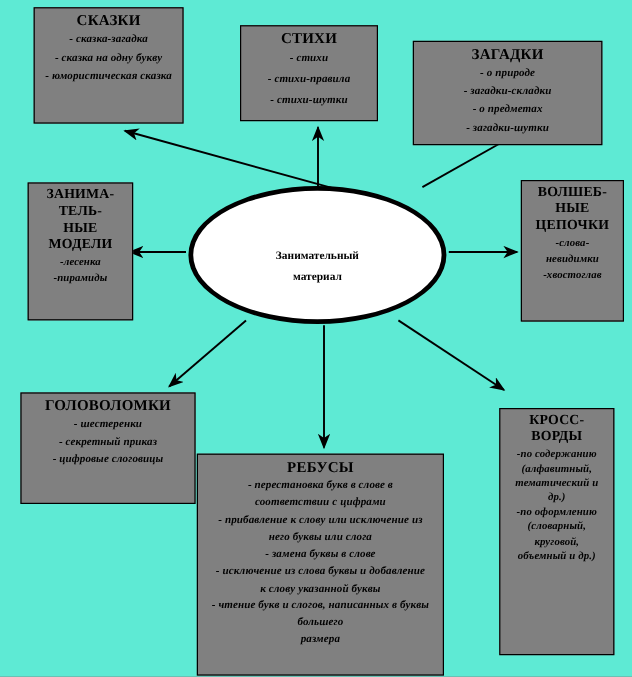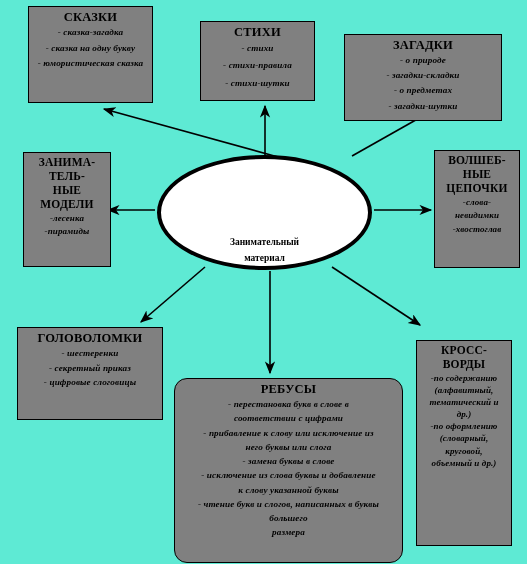--- a/index.html
+++ b/index.html
@@ -39,21 +39,21 @@
     font-style: italic;
   }
 
   
   #node-skazki      { left: 28px;  top: 6px;   width: 125px; height: 97px; }
   #node-stihi       { left: 200px; top: 21px;  width: 115px; height: 80px; }
   #node-zagadki     { left: 344px; top: 6px;   width: 158px; height: 87px; margin-top: 28px; }
   #node-modeli      { left: 23px;  top: 152px; width: 88px;  height: 115px; }
   #node-cepochki    { left: 434px; top: 150px; width: 86px;  height: 118px; }
   #node-golovolomki { left: 17px;   top: 327px; width: 146px; height: 93px; }
-  #node-rebusy      { left: 174px; top: 378px; width: 229px; height: 185px; border-radius: 13px; }
+  #node-rebusy      { left: 164px; top: 378px; width: 206px; height: 185px; }
   #node-krossvordy  { left: 416px; top: 340px; width: 96px;  height: 206px; }
 
   #node-modeli .title, #node-cepochki .title, #node-krossvordy .title {
     font-size: 11.5px;
   }
   #node-modeli .item, #node-cepochki .item, #node-krossvordy .item {
     font-size: 9px;
     line-height: 1.5;
   }
   #node-krossvordy .item { line-height: 1.35; }
@@ -68,21 +68,21 @@
     position: absolute;
     left: 157px;
     top: 155px;
     width: 215px;
     height: 115px;
     background: #ffffff;
     border: 4px solid #000;
     border-radius: 50%;
     box-sizing: border-box;
     display: flex;
-    align-items: flex-end;
+    align-items: center;
     justify-content: center;
     padding-top: 20px;
   }
   #center-ellipse .ctext {
     font-weight: bold;
     font-size: 9.5px;
     line-height: 1.7;
     text-align: center;
     width: 130px;
     color: #000;

